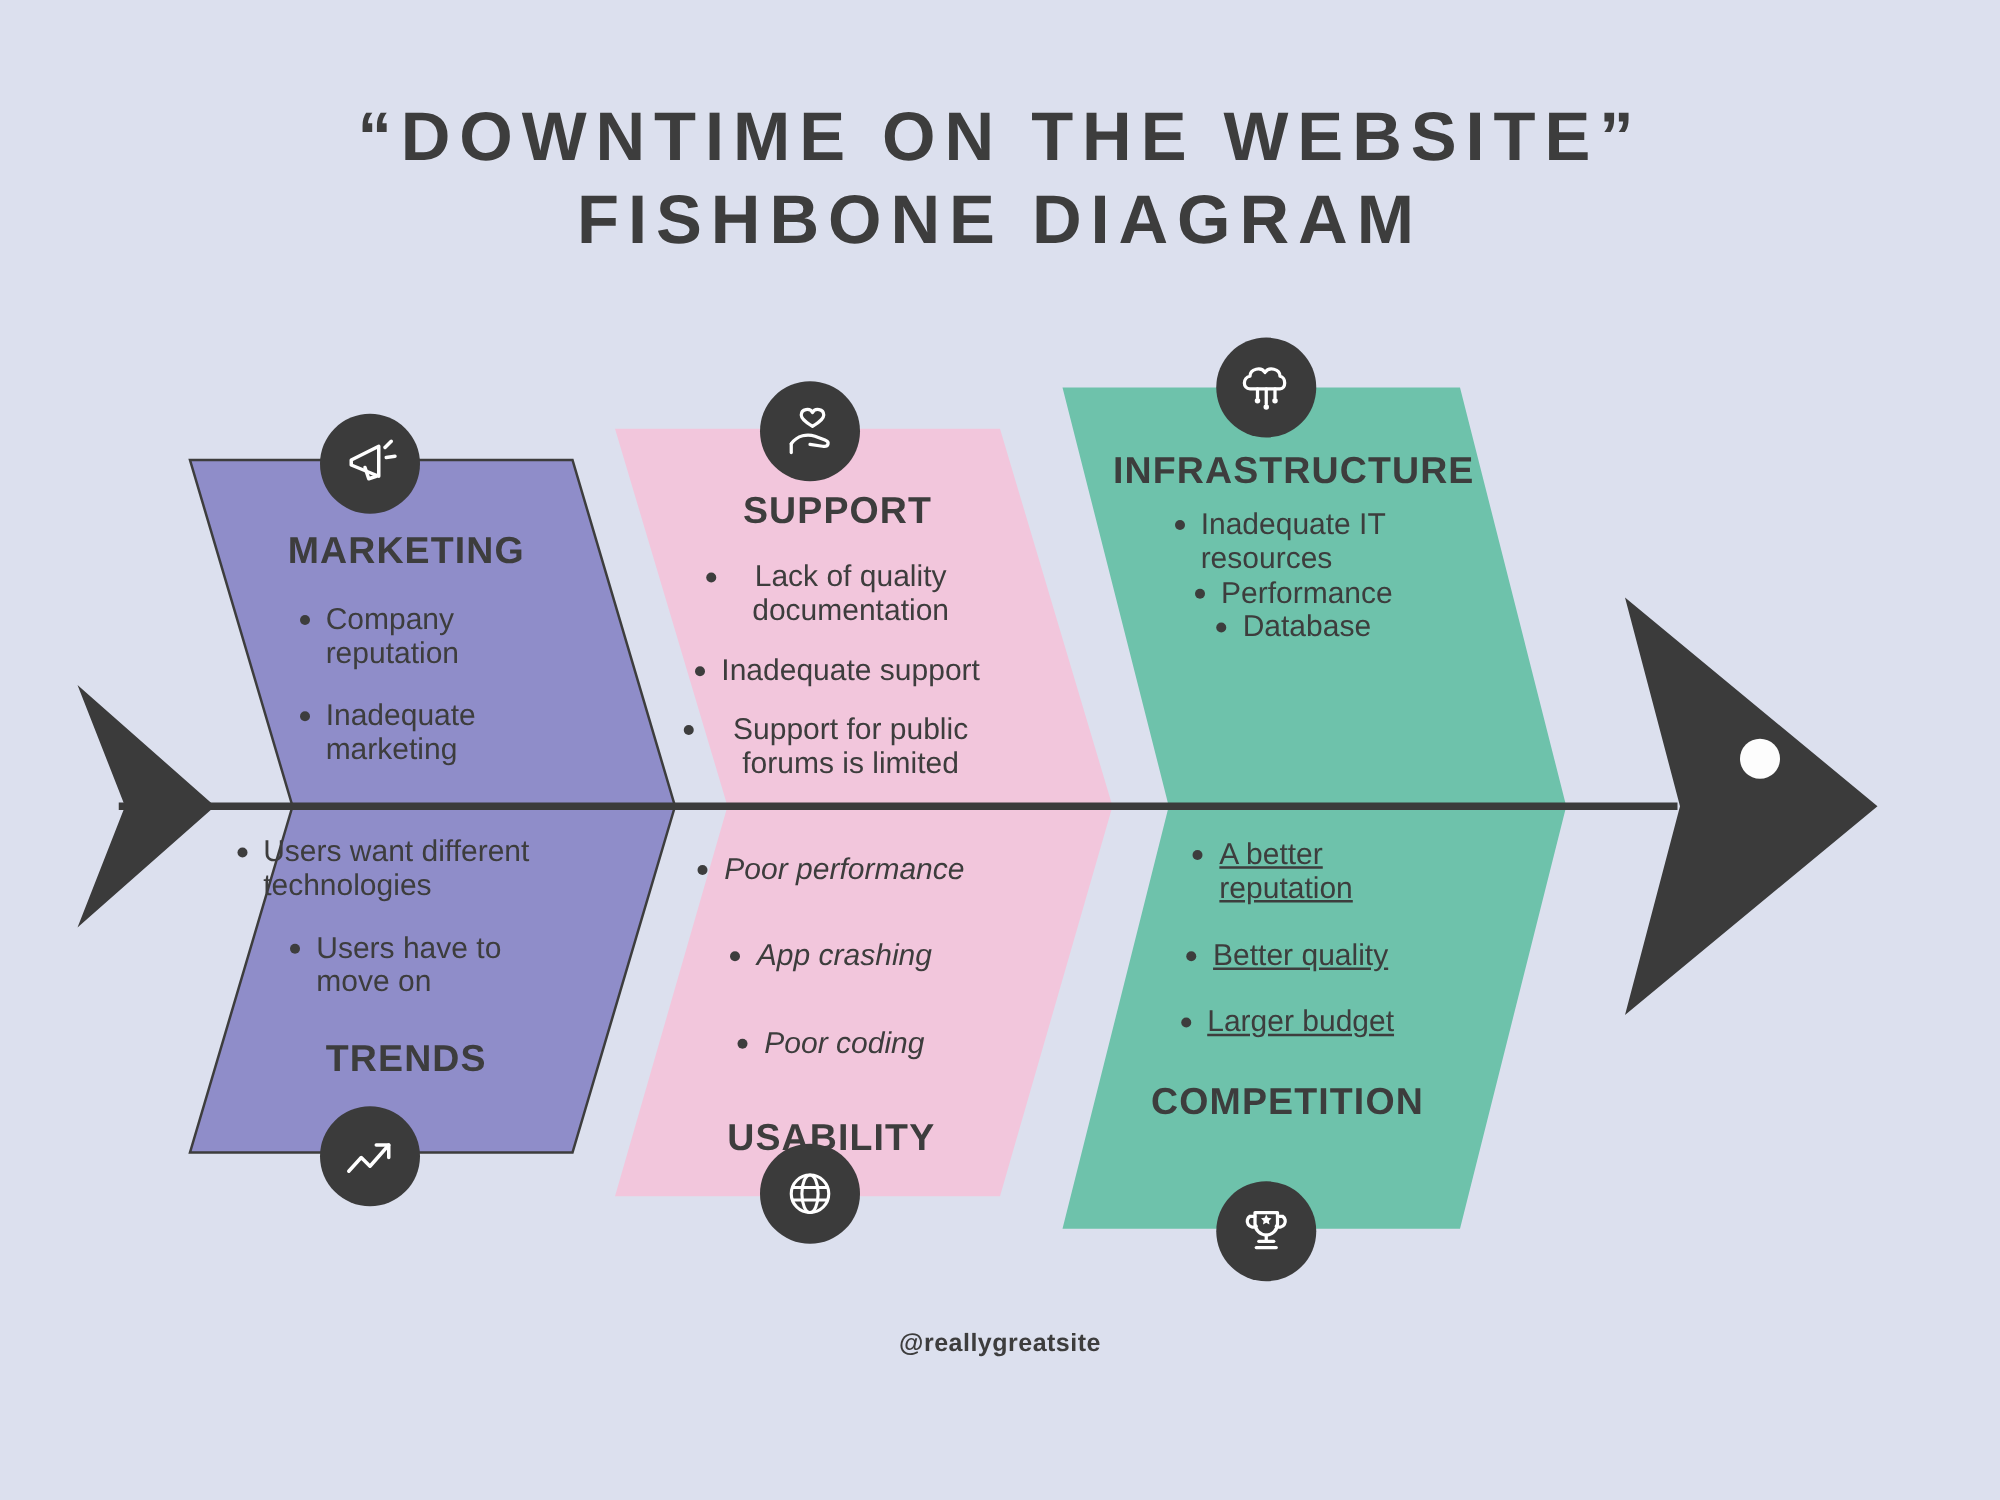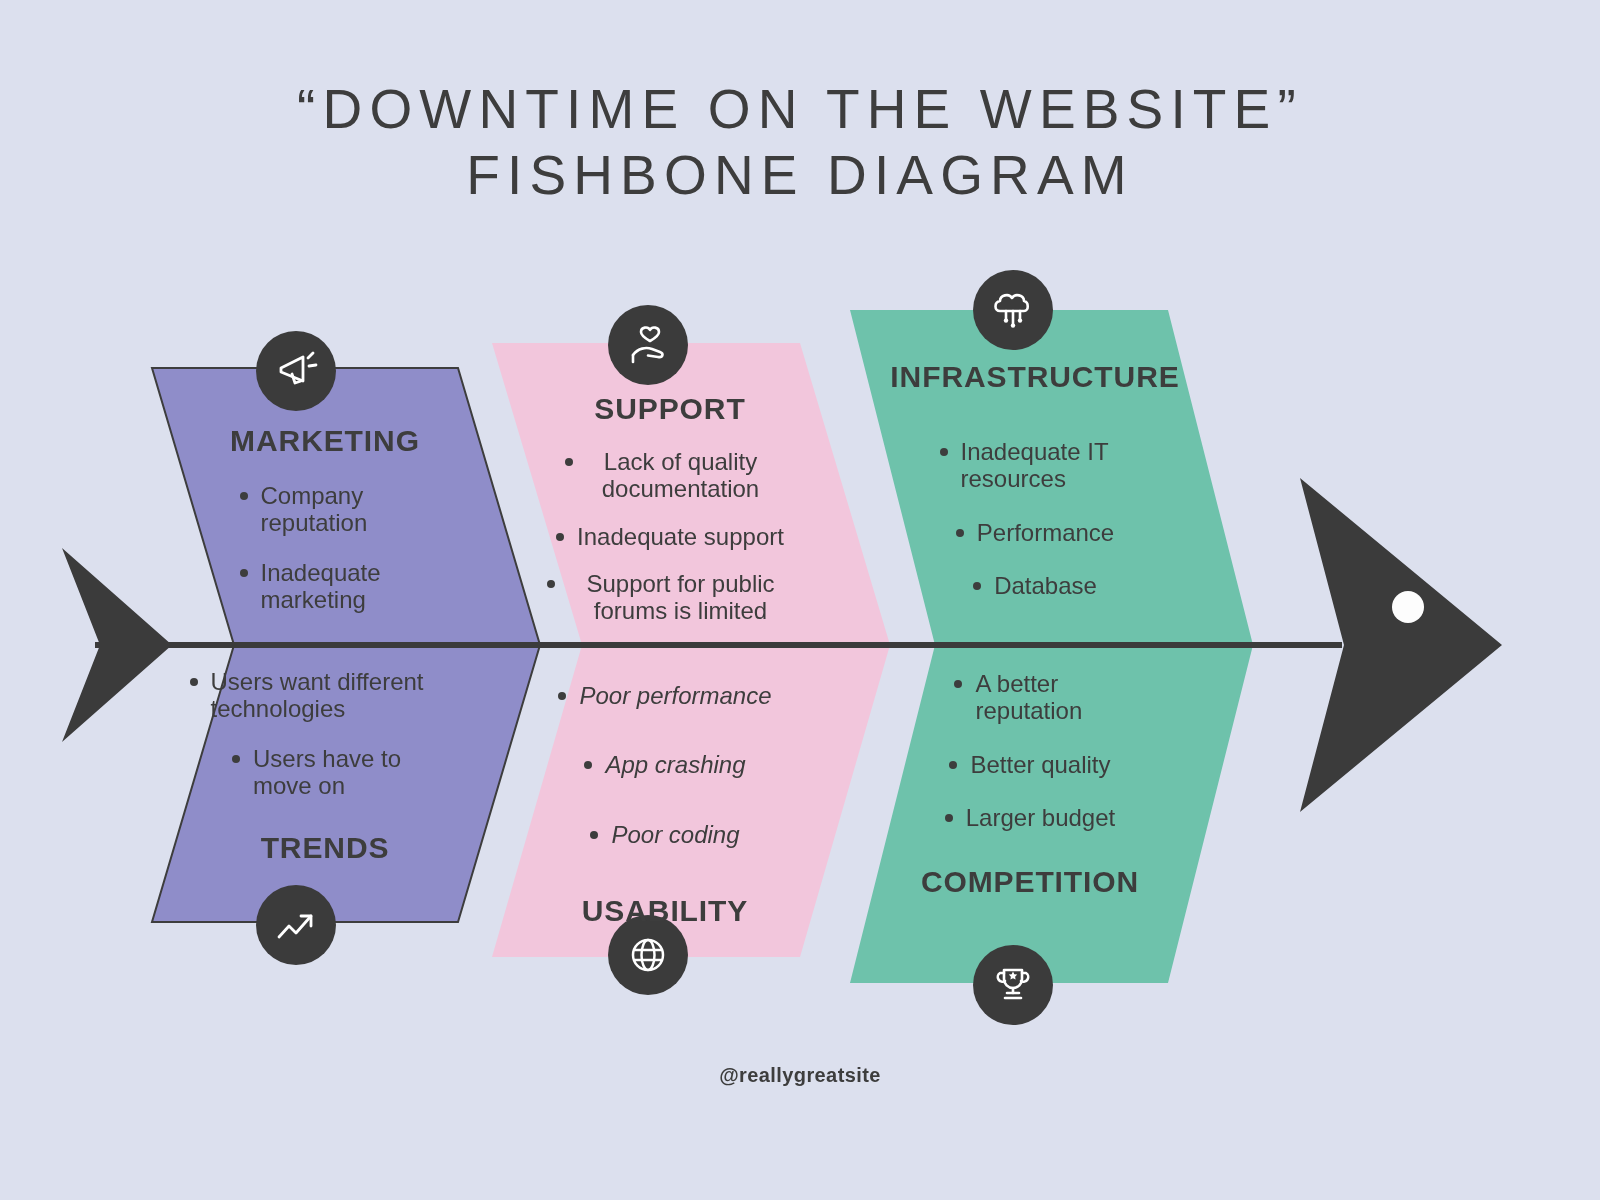--- a/index.html
+++ b/index.html
@@ -3,21 +3,21 @@
 <meta charset="utf-8">
 <style>
   html,body { margin:0; padding:0; background:#dce0ee; }
   .stage {
     position:relative; width:1600px; height:1200px; overflow:hidden;
     background:#dce0ee; color:#3d3d3d;
     font-family:"Liberation Sans", sans-serif;
   }
   .main-title {
     position:absolute; top:76px; left:0; right:0;
-    text-align:center; font-weight:400; font-size:55px;
+    text-align:center; font-weight:700; font-size:55px;
     letter-spacing:0.13em; line-height:1.2; color:#3d3d3d;
   }
   .svg-layer { position:absolute; left:0; top:0; }
   .tblock { position:absolute; display:flex; flex-direction:column; align-items:center; }
   .sec-title { font-size:30px; font-weight:700; letter-spacing:0.03em; text-align:center; }
   .list { display:flex; flex-direction:column; align-items:center; }
   .item { display:flex; gap:13px; }
   .dot { flex:0 0 auto; width:8px; height:8px; border-radius:50%; background:#3d3d3d; margin-top:10px; }
   .txt { font-size:24px; line-height:1.14; font-weight:500; }
   .footer {
@@ -159,38 +159,38 @@
       <div class="item">
         <span class="dot"></span>
         <span class="txt" style="max-width:260px;">Poor coding</span>
       </div>
     </div>
     <div class="sec-title" style="margin-top:46px;">USABILITY</div>
   </div>
 
   <div class="tblock" style="left:880px; top:360px; width:310px;">
     <div class="sec-title">INFRASTRUCTURE</div>
-    <div class="list" style="margin-top:44px; gap:26px;justify-content:center;">
+    <div class="list" style="margin-top:12px; justify-content:center;">
       <div class="item">
         <span class="dot"></span>
         <span class="txt" style="max-width:170px;">Inadequate IT resources</span>
       </div>
       <div class="item">
         <span class="dot"></span>
         <span class="txt" style="max-width:220px;">Performance</span>
       </div>
       <div class="item">
         <span class="dot"></span>
         <span class="txt" style="max-width:220px;">Database</span>
       </div>
     </div>
   </div>
 
   <div class="tblock" style="left:875px; top:670px; width:310px;">
-    <div class="list" style="gap:26px;">
+    <div class="list" style="gap:26px;text-decoration:underline;">
       <div class="item">
         <span class="dot"></span>
         <span class="txt" style="max-width:130px;">A better reputation</span>
       </div>
       <div class="item">
         <span class="dot"></span>
         <span class="txt" style="max-width:220px;">Better quality</span>
       </div>
       <div class="item">
         <span class="dot"></span>

